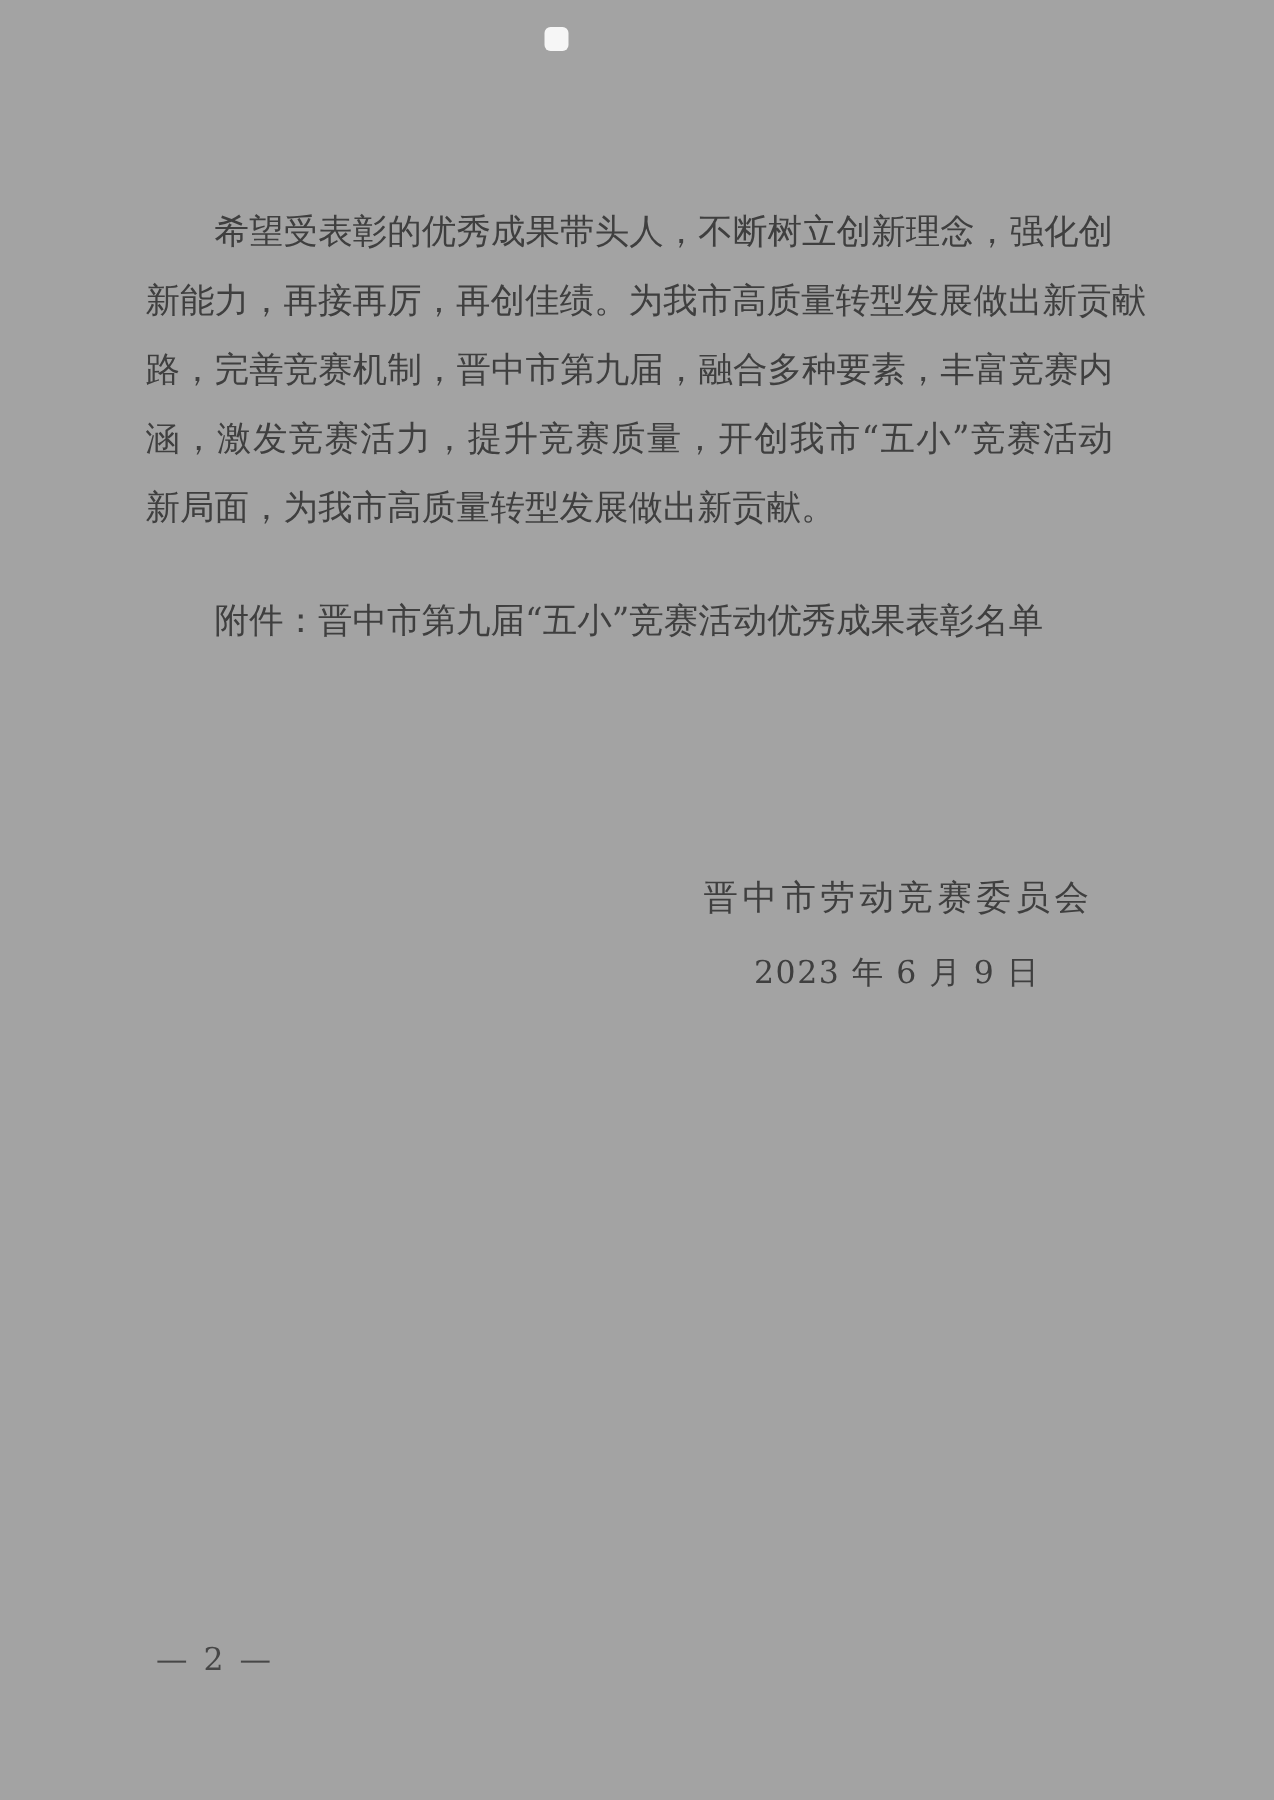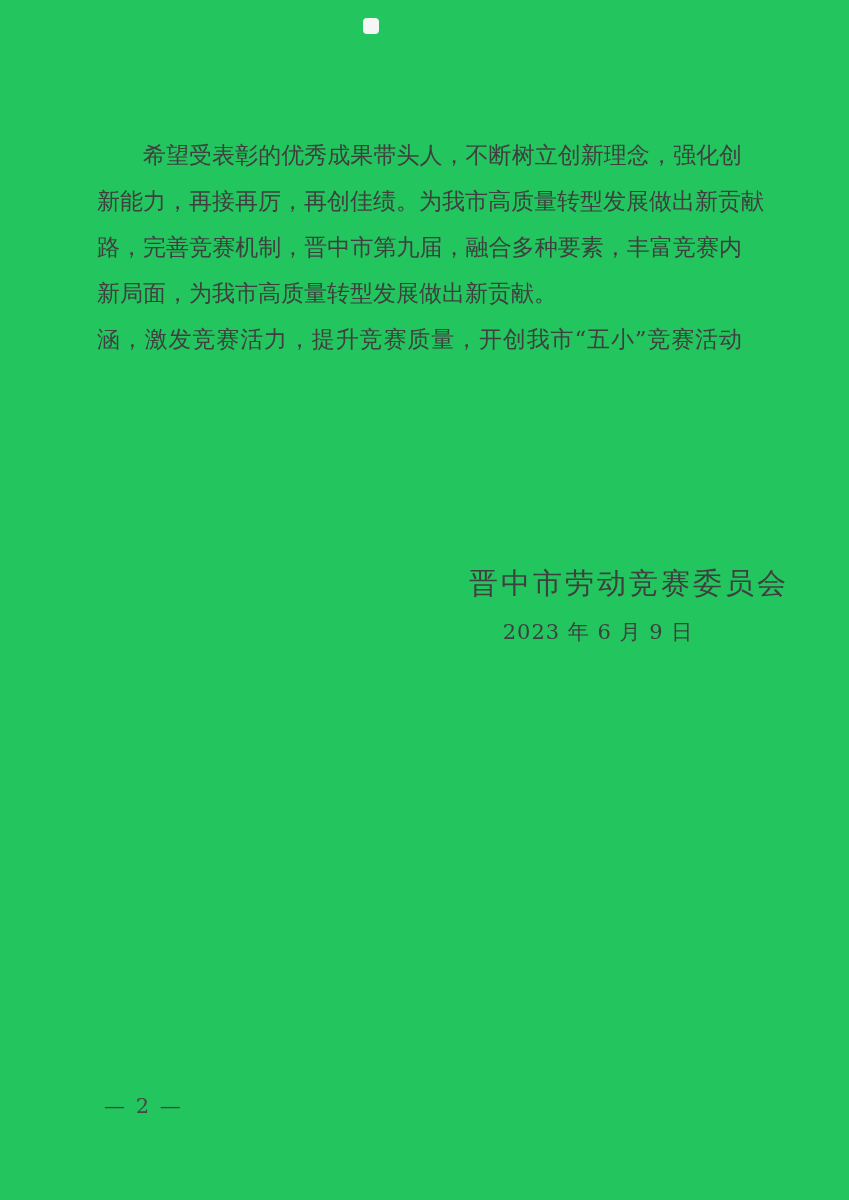--- a/index.html
+++ b/index.html
@@ -1,21 +1,21 @@
 <!DOCTYPE html>
 <html><head>
 <meta charset="utf-8">
 <style>
   * { margin: 0; padding: 0; box-sizing: border-box; }
   html, body { background: #ffffff; }
   .page {
     position: relative;
     width: 849px;
     height: 1200px;
-    background: #22c55e;
+    background: #a3a3a3;
     overflow: hidden;
     font-family: "DejaVu Serif", "Liberation Serif", serif;
     color: #3f3f3f;
   }
   
   .artifact {
     position: absolute;
     left: 363px;
     top: 18px;
     width: 16px;
@@ -47,24 +47,25 @@
     white-space: nowrap;
   }
   .sig-block {
     position: absolute;
     right: 122px;
     top: 568px;
     width: 258px;
     text-align: center;
   }
   .sig-name {
-    font-size: 29px;
+    font-size: 23px;
     line-height: 30px;
     letter-spacing: 3px;
     white-space: nowrap;
+    margin-top: 16px;
   }
   .sig-date {
     margin-top: 19px;
     font-size: 21px;
     line-height: 30px;
     letter-spacing: 1px;
     white-space: nowrap;
   }
   .footer {
     position: absolute;
@@ -81,24 +82,25 @@
 <body>
 
 <div class="page">
 
   <div class="artifact"></div>
 
   <div class="body-text">
     <div class="line full indent">希望受表彰的优秀成果带头人，不断树立创新理念，强化创</div>
     <div class="line full">新能力，再接再厉，再创佳绩。为我市高质量转型发展做出新贡献</div>
     <div class="line full">路，完善竞赛机制，晋中市第九届，融合多种要素，丰富竞赛内</div>
+    <div class="line full">涵，激发竞赛活力，提升竞赛质量，开创我市“五小”竞赛活动</div>
     <div class="line">新局面，为我市高质量转型发展做出新贡献。</div>
-    <div class="line full">涵，激发竞赛活力，提升竞赛质量，开创我市“五小”竞赛活动</div>
   </div>
 
+  <div class="attachment">附件：晋中市第九届“五小”竞赛活动优秀成果表彰名单</div>
 
   <div class="sig-block">
     <div class="sig-name">晋中市劳动竞赛委员会</div>
     <div class="sig-date">2023 年 6 月 9 日</div>
   </div>
 
   <div class="footer">— 2 —</div>
 
 </div>
 

